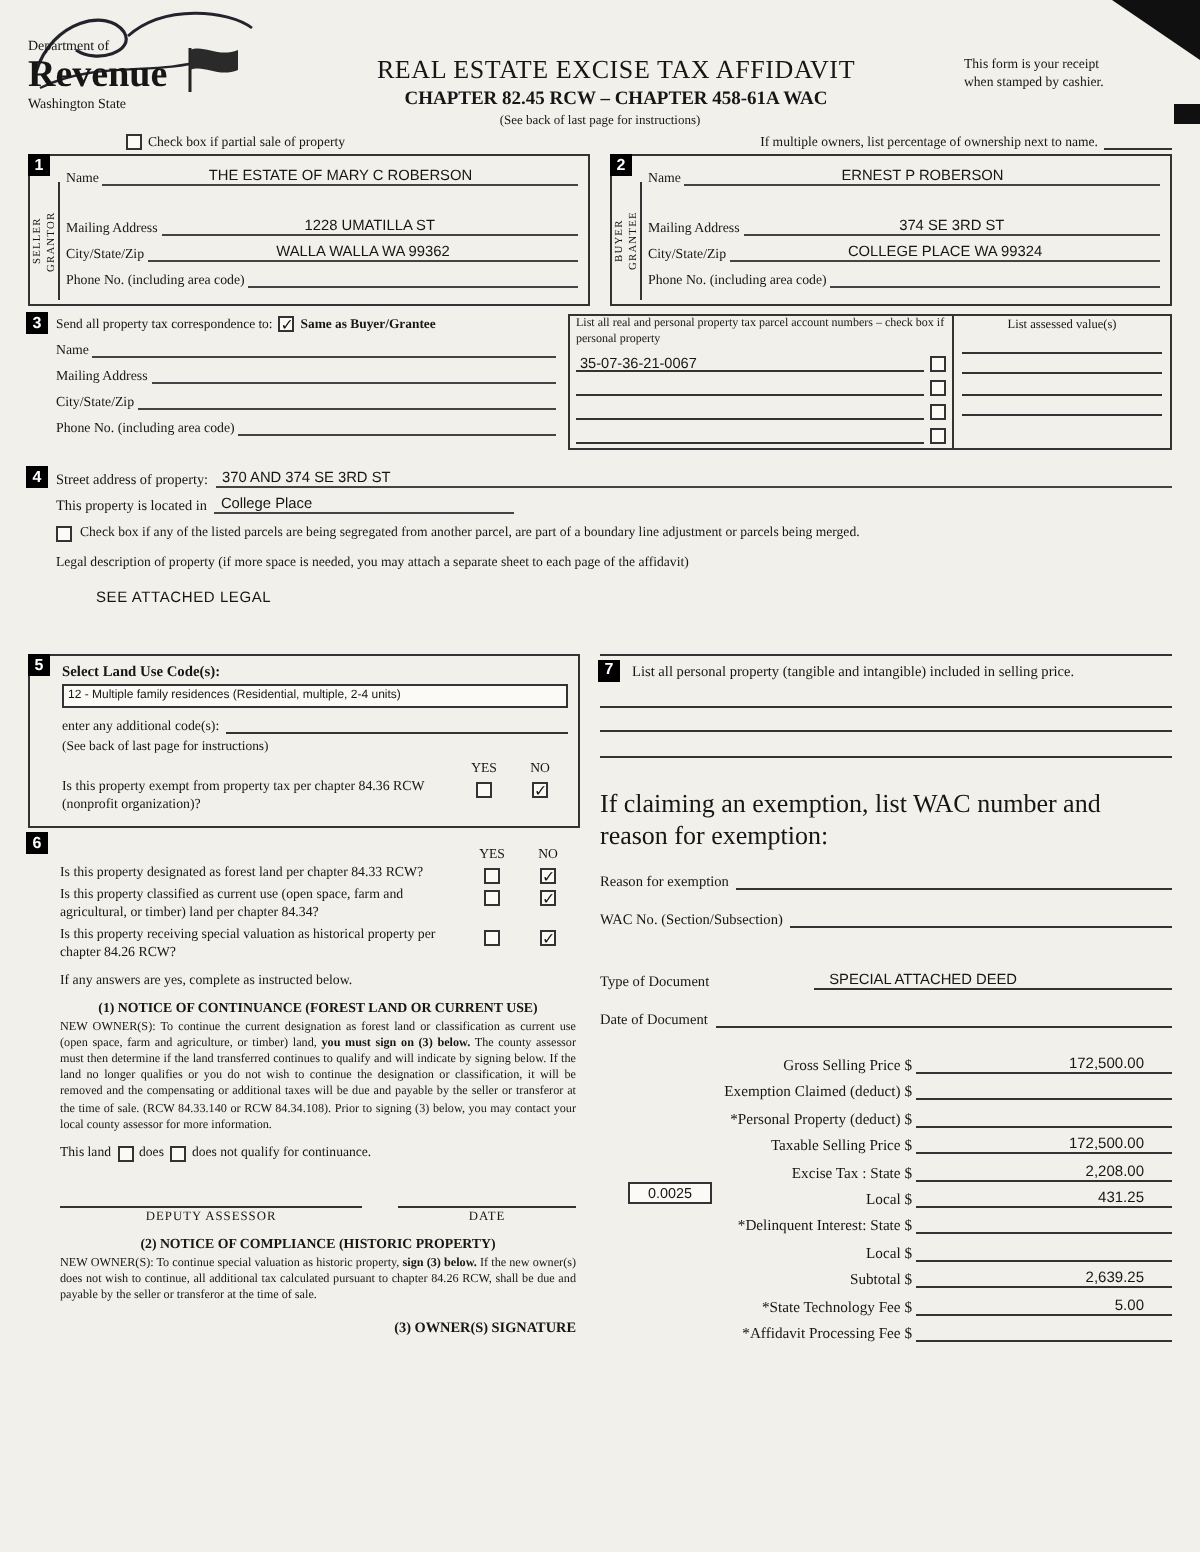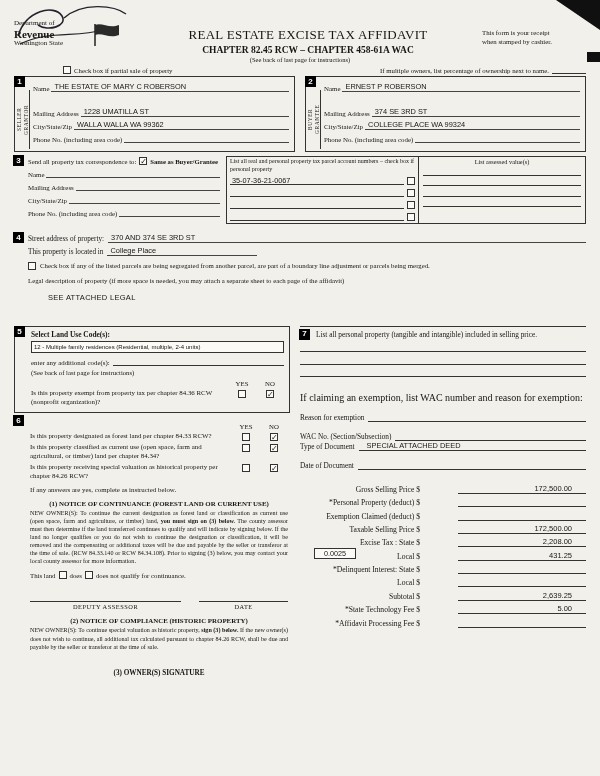--- a/index.html
+++ b/index.html
@@ -10,21 +10,21 @@
   
   .corner-tr{position:absolute;top:0;right:0;width:0;height:0;
              border-top:30px solid #101010;border-left:44px solid transparent;}
   .edge-mark{position:absolute;right:0;top:52px;width:13px;height:10px;background:#101010;}
   .scribble{position:absolute;left:6px;top:0;}
 
   
   .header{display:flex;align-items:flex-start;padding:20px 14px 0 14px;}
   .logo{width:120px;position:relative;line-height:1.1;}
   .dept-small{font-size:7px;}
-  .dept-big{font-size:11px;font-weight:bold;}
+  .dept-big{font-size:19px;font-weight:bold;}
   .dept-state{font-size:7px;}
   .logo-flag{position:absolute;left:78px;top:2px;}
   .title-block{flex:1;text-align:center;padding-top:7px;}
   .title{font-size:13px;font-weight:normal;letter-spacing:.3px;}
   .chapter{font-size:9.5px;font-weight:bold;margin-top:2px;}
   .receipt{width:104px;font-size:6.8px;line-height:1.3;padding-top:9px;}
 
   .row2{position:relative;text-align:center;margin-top:3px;font-size:7px;}
   .please{position:absolute;left:14px;top:1px;font-size:6.8px;}
   .warning{font-weight:bold;font-size:7px;}
@@ -43,32 +43,32 @@
           font-family:"Liberation Sans",sans-serif;font-size:8px;font-weight:bold;
           display:flex;align-items:center;justify-content:center;}
 
   
   .parties{display:flex;gap:10px;margin:2px 14px 0 14px;}
   .party{flex:1;border:1px solid #333;position:relative;height:76px;padding:2px 5px 2px 18px;}
   .vstrip{position:absolute;left:1px;top:13px;bottom:2px;width:14px;display:flex;
           border-right:1px solid #333;}
   .vword{writing-mode:vertical-rl;transform:rotate(180deg);font-size:5.4px;letter-spacing:.6px;
          width:7px;text-align:center;}
-  .frow{display:flex;align-items:flex-end;margin-top:3px;}
+  .frow{display:flex;align-items:flex-end;margin-top:3px;text-align:center;}
   .flab{font-size:6.9px;white-space:nowrap;margin-right:2px;}
   .fval{flex:1;border-bottom:1px solid #444;font-family:"Liberation Sans",sans-serif;
         font-size:7.4px;height:10px;line-height:10px;padding:0 3px;white-space:nowrap;}
   .gap-top{margin-top:15px;}
 
   
   .sec3{display:flex;margin:4px 14px 0 14px;}
   .s3left{flex:1;position:relative;padding:1px 6px 0 14px;}
   .s3sendrow{display:flex;align-items:center;gap:3px;font-size:6.7px;}
   .s3same{font-weight:bold;}
-  .s3boxes{display:flex;width:360px;border:1px solid #333;}
+  .s3boxes{display:flex;width:302px;border:1px solid #333;}
   .s3mid{width:192px;border-right:1px solid #333;padding:1px 3px 2px 3px;}
   .s3midhead{font-size:6px;line-height:1.25;}
   .prow{display:flex;align-items:flex-end;margin-top:2.5px;gap:3px;}
   .pline{flex:1;border-bottom:1px solid #333;height:9.5px;font-family:"Liberation Sans",sans-serif;
          font-size:7.3px;line-height:9.5px;padding:0 2px;}
   .s3right{flex:1;padding:1px 4px;}
   .s3righthead{font-size:6.3px;text-align:center;}
   .aline{border-bottom:1px solid #333;height:10.5px;}
 
   
@@ -103,34 +103,34 @@
   .sec6{position:relative;padding:3px 2px 0 16px;margin-top:3px;}
   .ifyes{font-size:6.9px;margin-top:5px;}
   .ntitle{text-align:center;font-weight:bold;font-size:6.9px;margin-top:7px;}
   .nbody{font-size:6.1px;line-height:1.33;text-align:justify;margin-top:2px;}
   .controw{display:flex;align-items:center;gap:3px;font-size:6.8px;margin-top:6px;}
   .sigrow{display:flex;gap:18px;margin-top:13px;}
   .sigblock.big{flex:1.7;}
   .sigblock.small{flex:1;}
   .sigline{border-bottom:1px solid #333;height:10px;}
   .siglab{text-align:center;font-size:6.4px;letter-spacing:.5px;margin-top:1px;}
-  .ownersig{text-align:center;font-weight:bold;font-size:7.2px;margin-top:18px;}
+  .ownersig{text-align:right;font-weight:bold;font-size:7.2px;margin-top:8px;}
 
   
   .s7head{position:relative;padding-left:16px;font-size:7.3px;line-height:1.35;margin-top:1px;}
   .blankline{border-bottom:1px solid #333;height:12.5px;}
-  .exnote{font-size:10px;margin-top:15px;}
+  .exnote{font-size:13px;margin-top:15px;}
   .wacrow{display:flex;align-items:flex-end;font-size:7.3px;margin-top:9px;}
   .iline{flex:1;border-bottom:1px solid #333;height:10px;margin-left:4px;}
-  .typerow{display:flex;align-items:center;font-size:7.3px;}
+  .typerow{display:flex;align-items:flex-end;font-size:7.3px;margin-top:21px;gap:48px;}
   .uline-rest{flex:1;border-bottom:1px solid #333;height:10px;margin-left:4px;
               font-family:"Liberation Sans",sans-serif;font-size:7.4px;line-height:10px;
               padding-left:8px;white-space:nowrap;}
   .moneys{margin-top:10px;}
-  .mrow{display:flex;align-items:flex-end;height:13.4px;font-size:7.6px;position:relative;gap:36px;}
+  .mrow{display:flex;align-items:flex-end;height:13.4px;font-size:7.6px;position:relative;}
   .mlabel{flex:1;text-align:right;padding-right:2px;white-space:nowrap;}
   .mline{width:128px;border-bottom:1px solid #333;text-align:right;padding-right:14px;
          font-family:"Liberation Sans",sans-serif;font-size:7.5px;height:11px;line-height:11px;}
   .ratebox{position:absolute;left:14px;bottom:2px;border:1px solid #333;background:#fbfaf6;
            font-family:"Liberation Sans",sans-serif;font-size:7.2px;padding:0 9px;height:11px;line-height:10px;}
   b[data-bind]{font-weight:bold;}
 </style>
 </head>
 <body>
 
@@ -424,26 +424,26 @@
         <span data-bind="sec7.doc_date_label">Date of Document</span>
         <span class="iline"></span>
       </div>
 
       <div class="moneys">
         <div class="mrow">
           <span class="mlabel" data-bind="sec7.rows.0.label">Gross Selling Price $</span>
           <span class="mline" data-bind="sec7.rows.0.value">172,500.00</span>
         </div>
         <div class="mrow">
+          <span class="mlabel" data-bind="sec7.rows.2.label">Exemption Claimed (deduct) $</span>
+          <span class="mline" data-bind="sec7.rows.2.value"></span>
+        </div>
+        <div class="mrow">
           <span class="mlabel" data-bind="sec7.rows.1.label">*Personal Property (deduct) $</span>
           <span class="mline" data-bind="sec7.rows.1.value"></span>
-        </div>
-        <div class="mrow">
-          <span class="mlabel" data-bind="sec7.rows.2.label">Exemption Claimed (deduct) $</span>
-          <span class="mline" data-bind="sec7.rows.2.value"></span>
         </div>
         <div class="mrow">
           <span class="mlabel" data-bind="sec7.rows.3.label">Taxable Selling Price $</span>
           <span class="mline" data-bind="sec7.rows.3.value">172,500.00</span>
         </div>
         <div class="mrow">
           <span class="mlabel" data-bind="sec7.rows.4.label">Excise Tax : State $</span>
           <span class="mline" data-bind="sec7.rows.4.value">2,208.00</span>
         </div>
         <div class="mrow">

